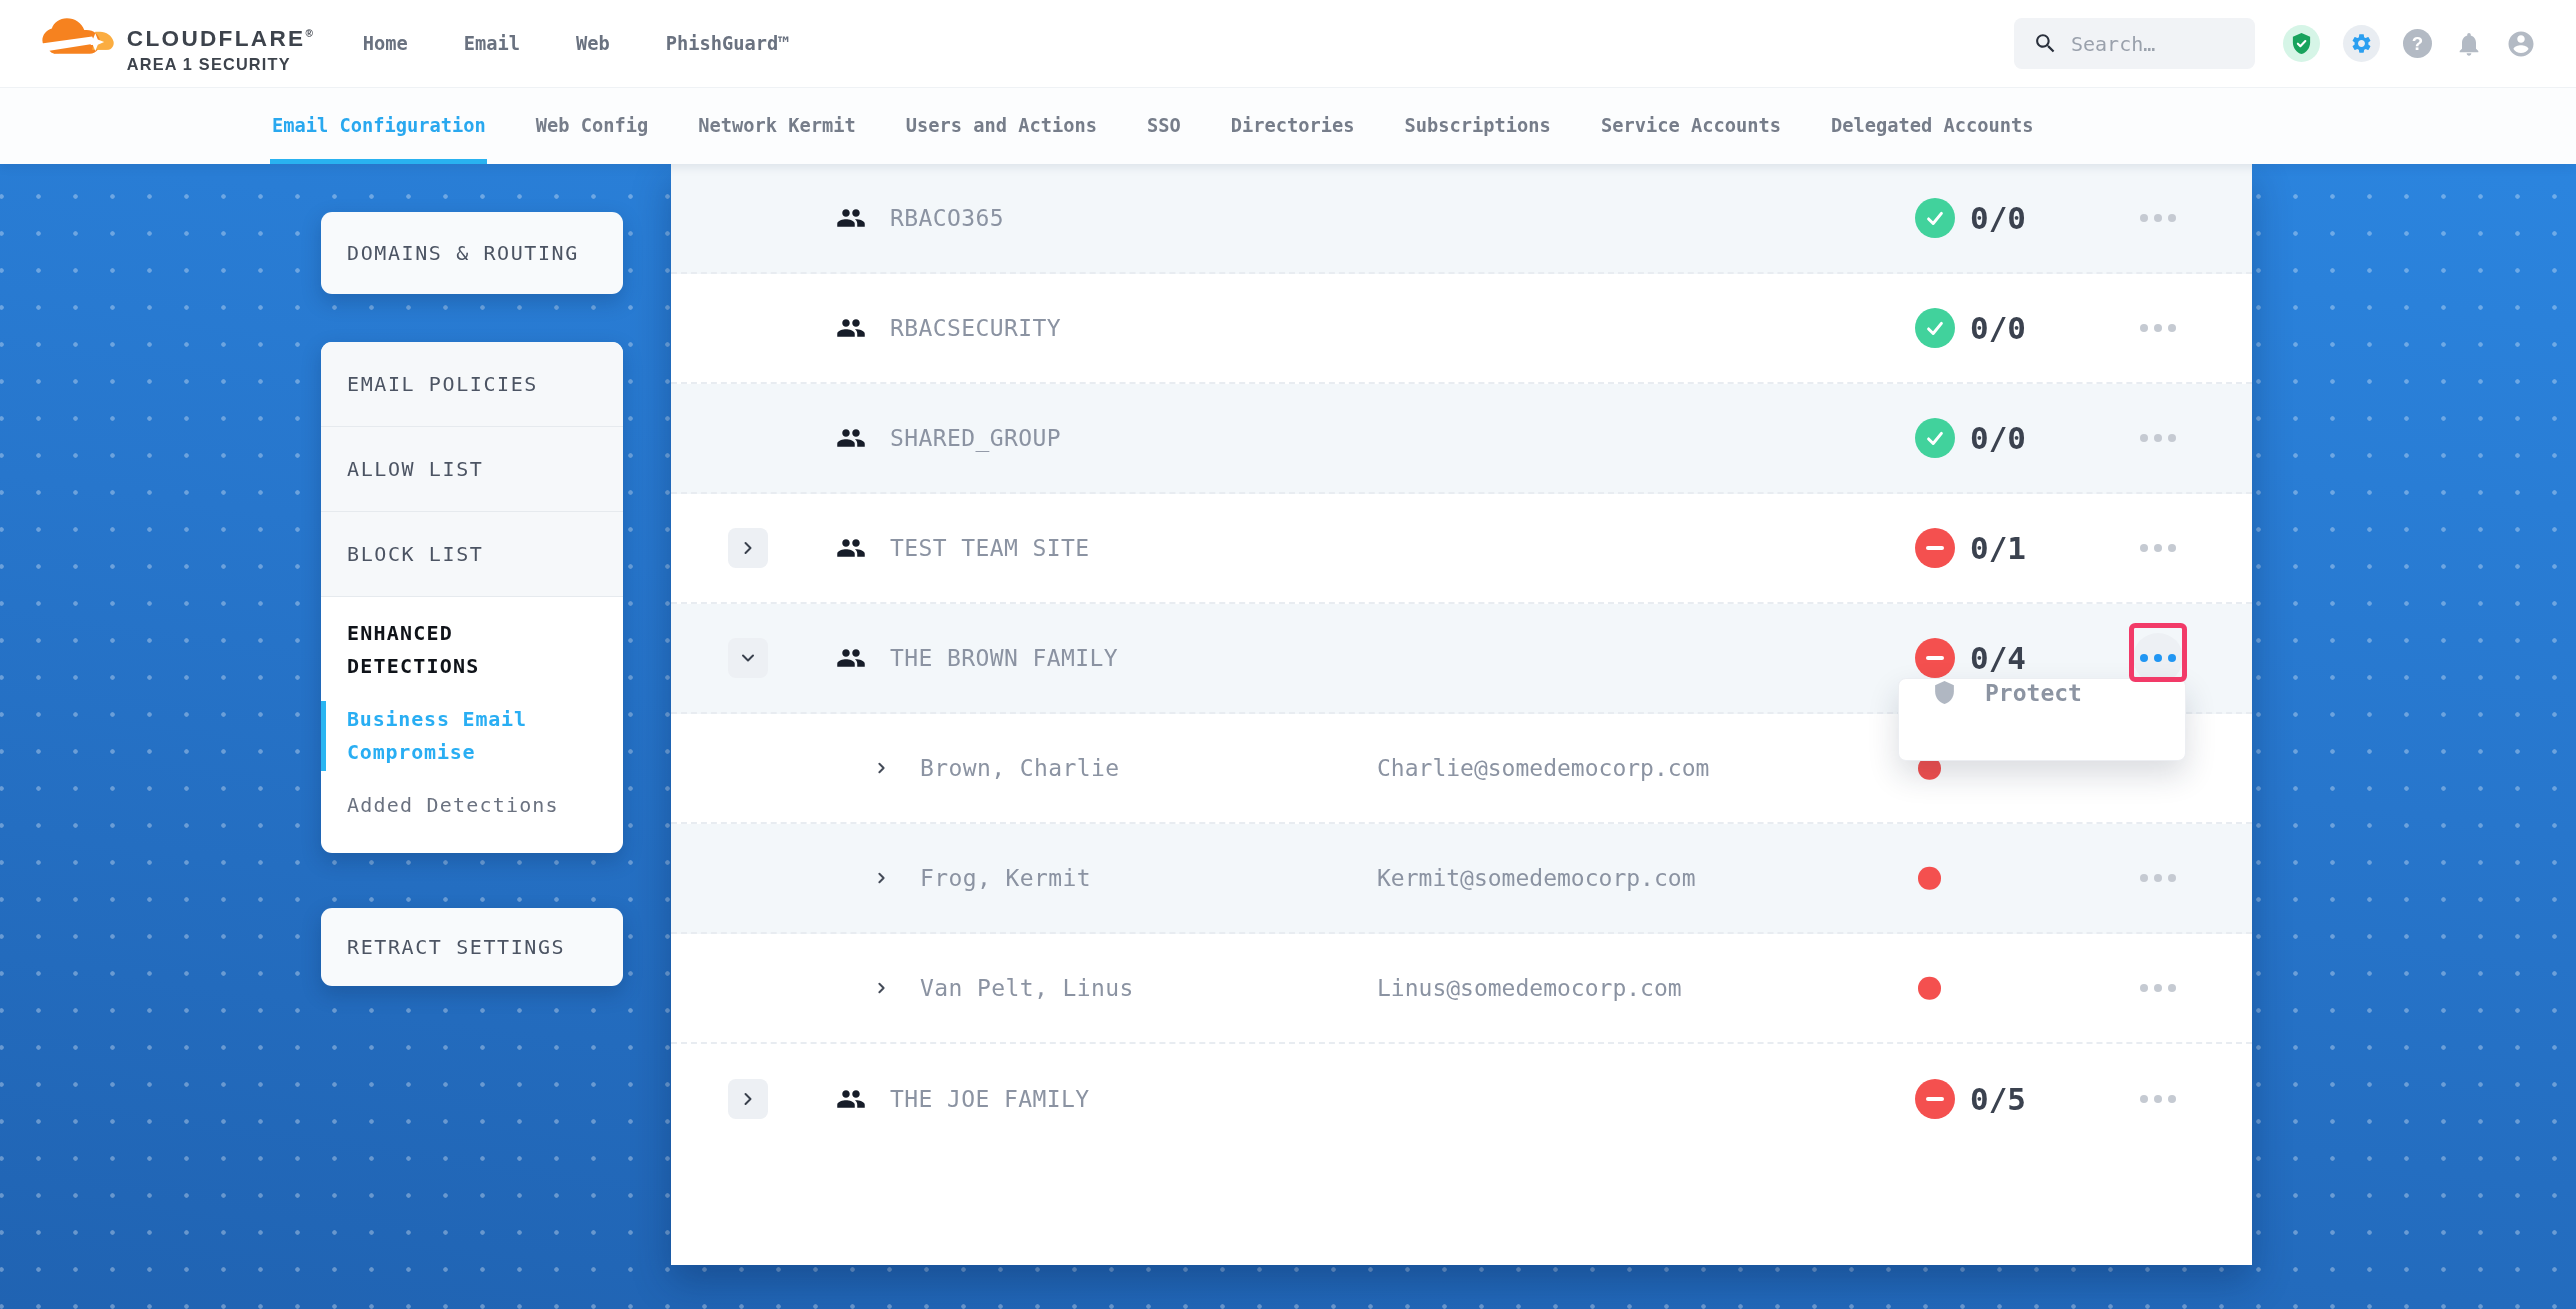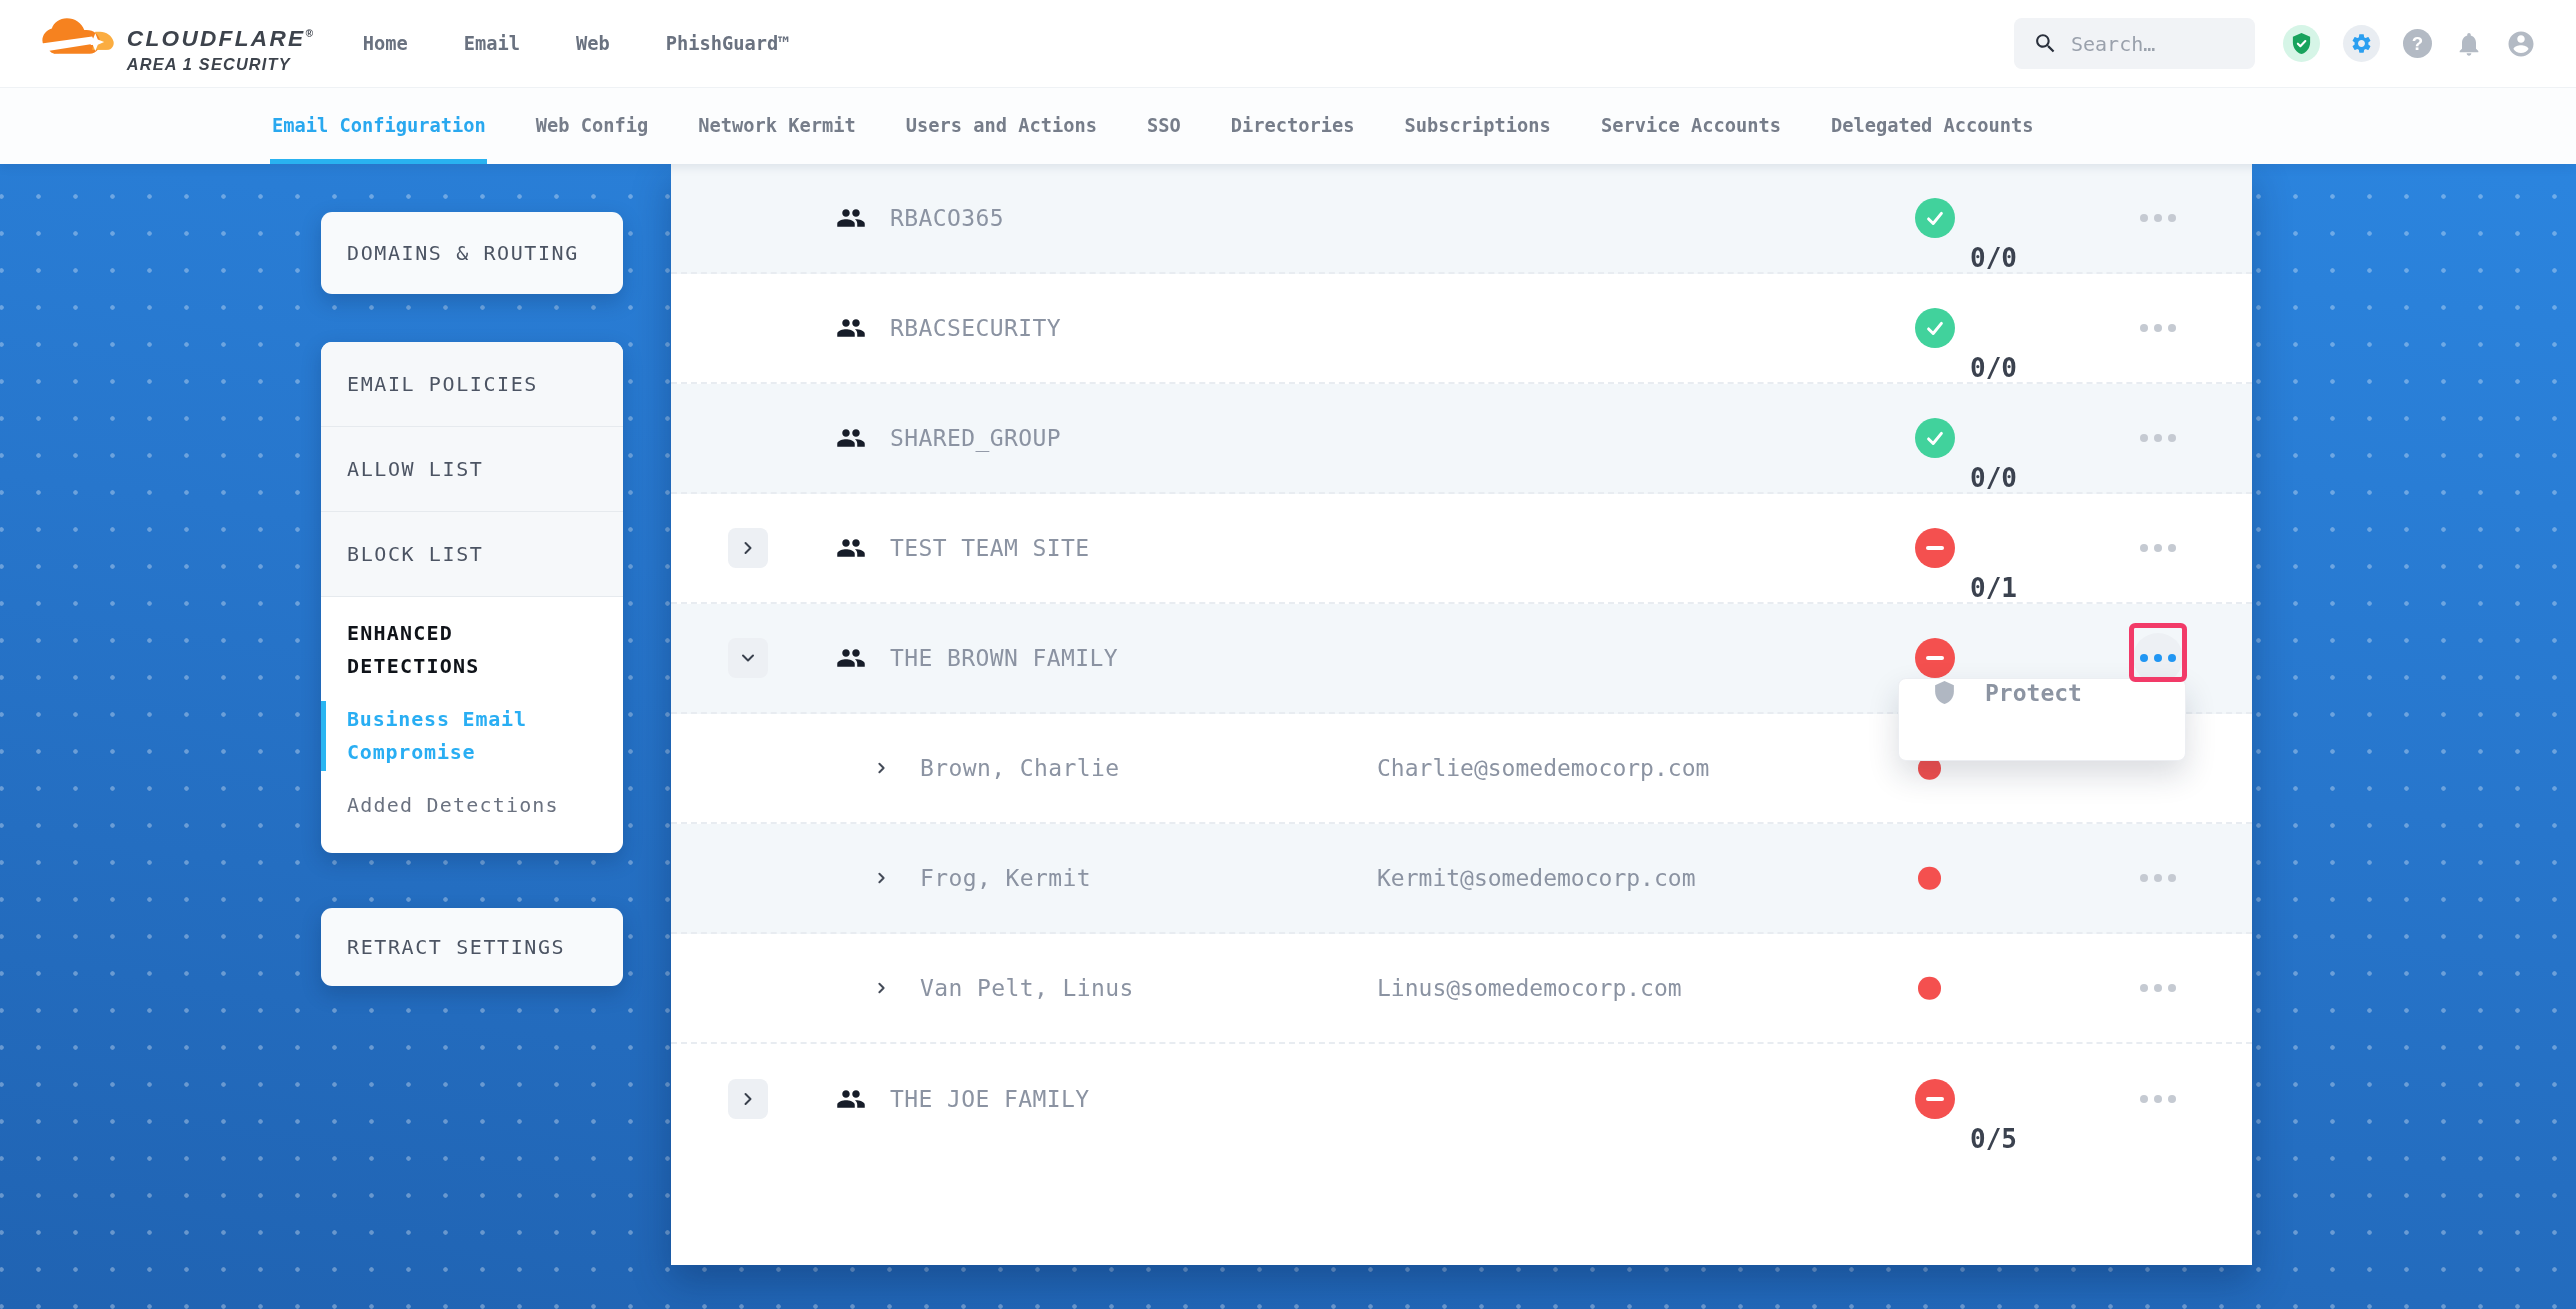--- a/index.html
+++ b/index.html
@@ -7,21 +7,21 @@
   .page{position:relative;width:2576px;height:1309px;overflow:hidden;
         background:linear-gradient(188deg,#2c88e3 0%,#2776cc 50%,#2063b2 100%);}
   .page::before{content:"";position:absolute;inset:0;
         background-image:radial-gradient(rgba(255,255,255,.32) 1.9px,transparent 2.6px);
         background-size:37px 37px;background-position:20px 30px;}
 
   
   header{position:absolute;top:0;left:0;right:0;height:87px;background:#ffffff;
          display:flex;align-items:center;z-index:10;box-shadow:0 0.8px 0 #eceff3;}
   .brand{display:flex;align-items:flex-start;gap:7.8px;margin-left:40px;cursor:pointer;}
-  .brand-text{display:flex;flex-direction:column;font-style:italic;}
+  .brand-text{display:flex;flex-direction:column;}
   .brand-title{font-family:"Liberation Sans",sans-serif;font-weight:bold;font-size:22.6px;
                letter-spacing:2.3px;color:#3d434c;line-height:23px;margin-top:9.3px;white-space:nowrap;}
   .brand-title sup{font-size:10px;letter-spacing:0;}
   .brand-sub{font-family:"Liberation Sans",sans-serif;font-weight:bold;font-size:16.3px;
              letter-spacing:1.2px;color:#3d434c;margin-top:5.4px;white-space:nowrap;}
   nav{display:flex;gap:56px;margin-left:50px;}
   .nav-link{font-size:18.7px;font-weight:bold;color:#6a7280;background:none;border:none;
             font-family:inherit;cursor:pointer;padding:0;}
   .search{margin-left:auto;width:241px;height:51px;background:#f1f3f6;border-radius:7.8px;
           display:flex;align-items:center;padding:0 19px;gap:11px;box-sizing:border-box;}
@@ -88,22 +88,22 @@
         background:none;border:none;padding:0;cursor:pointer;}
   .email{position:absolute;left:706px;top:50%;transform:translateY(-50%);font-size:23px;
         color:#8b93a2;white-space:nowrap;}
   .scircle{position:absolute;left:1244px;top:50%;transform:translateY(-50%);width:40px;height:40px;
         border-radius:50%;display:flex;align-items:center;justify-content:center;}
   .scircle.ok{background:#41d29c;}
   .scircle.bad{background:#f4504f;}
   .minus{width:18.7px;height:4.7px;border-radius:2.3px;background:#fff;}
   .udot{position:absolute;left:1247px;top:50%;transform:translateY(-50%);width:22.6px;height:22.6px;
         border-radius:50%;background:#f4504f;}
-  .count{position:absolute;left:1299px;top:50%;transform:translateY(-50%);font-size:26px;
-        font-weight:bold;color:#3b424f;margin-top:40px;}
+  .count{position:absolute;left:1299px;top:50%;transform:translateY(-50%);font-size:31px;
+        font-weight:bold;color:#3b424f;}
   .menu{position:absolute;left:1462px;top:50%;transform:translateY(-50%);width:50px;height:50px;
         border-radius:50%;border:none;background:transparent;display:flex;align-items:center;
         justify-content:center;gap:5.4px;cursor:pointer;padding:0;}
   .menu i{width:8.6px;height:8.6px;border-radius:50%;background:#c5cad2;}
   .menu.active{background:#edf0f4;}
   .menu.active i{background:#2196f3;}
 
   .annotation{position:absolute;left:1458px;top:459px;width:58px;height:59px;
         border:5.4px solid #f23a68;border-radius:6.2px;box-sizing:border-box;z-index:40;pointer-events:none;}
   .popup{position:absolute;left:1227px;top:514px;width:288px;height:83px;background:#ffffff;

